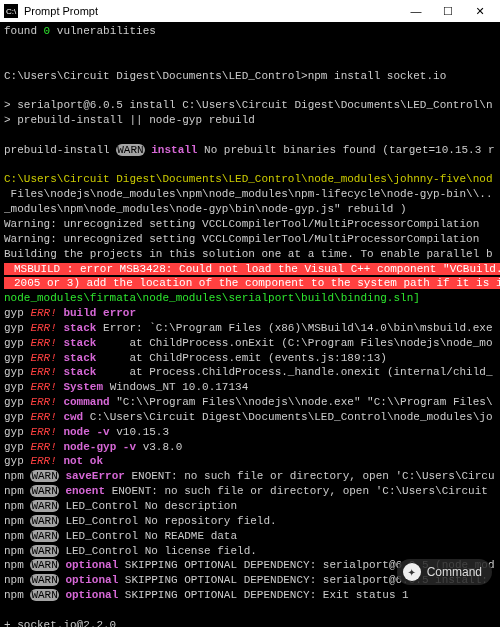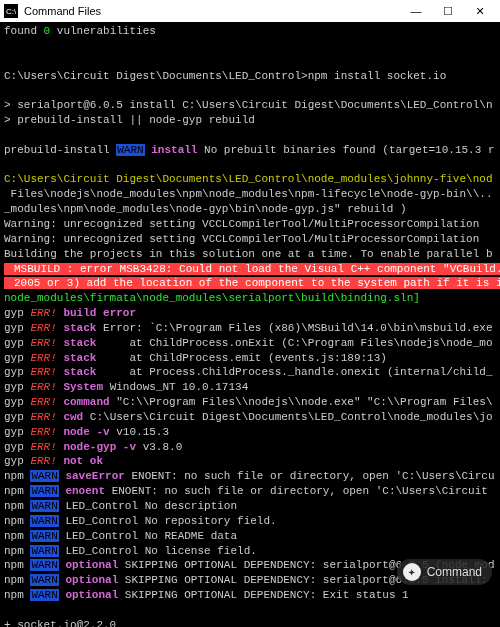--- a/index.html
+++ b/index.html
@@ -45,21 +45,21 @@
     padding: 2px 4px;
     line-height: 1.35;
     white-space: pre;
     overflow: hidden;
   }
   .line { white-space: pre; }
   .g { color: #2ee62e; }
   .r { color: #ff4040; font-style: italic; }
   .y { color: #cccc00; text-align: center; }
   .m { color: #d668d6; font-weight: bold; }
-  .hl-y { background: #1d4ed8; color: #000; padding: 0 1px; }
+  .hl-y { background: #a3a3a3; color: #000; padding: 0 1px; border-radius: 6px; }
   .hl-r { background: #ff4040; color: #fff; padding: 0 10px; }
   .watermark {
     position: absolute;
     right: 8px;
     bottom: 42px;
     background: rgba(40,40,40,0.85);
     color: #ddd;
     padding: 4px 10px 4px 6px;
     border-radius: 14px;
     display: flex;
@@ -75,21 +75,21 @@
     display: flex; align-items: center; justify-content: center;
     color: #333;
     font-size: 10px;
   }
 </style>
 </head>
 <body>
 
 <div class="titlebar">
   <div class="titlebar-icon">C:\</div>
-  <div class="titlebar-title">Command Files</div>
+  <div class="titlebar-title">Prompt Prompt</div>
   <div class="win-controls">
     <div class="win-btn">—</div>
     <div class="win-btn">☐</div>
     <div class="win-btn">✕</div>
   </div>
 </div>
 
 <div class="terminal" id="terminal"><div class="line"><span>found </span><span class="g">0</span><span> vulnerabilities</span></div><div class="line">&nbsp;</div><div class="line">&nbsp;</div><div class="line"><span>C:\Users\Circuit Digest\Documents\LED_Control&gt;npm install socket.io</span></div><div class="line">&nbsp;</div><div class="line"><span>&gt; serialport@6.0.5 install C:\Users\Circuit Digest\Documents\LED_Control\n</span></div><div class="line"><span>&gt; prebuild-install || node-gyp rebuild</span></div><div class="line">&nbsp;</div><div class="line"><span>prebuild-install </span><span class="hl-y">WARN</span><span> </span><span class="m">install</span><span> No prebuilt binaries found (target=10.15.3 r</span></div><div class="line">&nbsp;</div><div class="line"><span class="y">C:\Users\Circuit Digest\Documents\LED_Control\node_modules\johnny-five\nod</span></div><div class="line"><span> Files\nodejs\node_modules\npm\node_modules\npm-lifecycle\node-gyp-bin\\..</span></div><div class="line"><span>_modules\npm\node_modules\node-gyp\bin\node-gyp.js" rebuild )</span></div><div class="line"><span>Warning: unrecognized setting VCCLCompilerTool/MultiProcessorCompilation</span></div><div class="line"><span>Warning: unrecognized setting VCCLCompilerTool/MultiProcessorCompilation</span></div><div class="line"><span>Building the projects in this solution one at a time. To enable parallel b</span></div><div class="line"><span class="hl-r">MSBUILD : error MSB3428: Could not load the Visual C++ component "VCBuild.</span></div><div class="line"><span class="hl-r">2005 or 3) add the location of the component to the system path if it is i</span></div><div class="line"><span class="g">node_modules\firmata\node_modules\serialport\build\binding.sln]</span></div><div class="line"><span>gyp </span><span class="r">ERR!</span><span> </span><span class="m">build error</span></div><div class="line"><span>gyp </span><span class="r">ERR!</span><span> </span><span class="m">stack</span><span> Error: `C:\Program Files (x86)\MSBuild\14.0\bin\msbuild.exe</span></div><div class="line"><span>gyp </span><span class="r">ERR!</span><span> </span><span class="m">stack</span><span>     at ChildProcess.onExit (C:\Program Files\nodejs\node_mo</span></div><div class="line"><span>gyp </span><span class="r">ERR!</span><span> </span><span class="m">stack</span><span>     at ChildProcess.emit (events.js:189:13)</span></div><div class="line"><span>gyp </span><span class="r">ERR!</span><span> </span><span class="m">stack</span><span>     at Process.ChildProcess._handle.onexit (internal/child_</span></div><div class="line"><span>gyp </span><span class="r">ERR!</span><span> </span><span class="m">System</span><span> Windows_NT 10.0.17134</span></div><div class="line"><span>gyp </span><span class="r">ERR!</span><span> </span><span class="m">command</span><span> "C:\\Program Files\\nodejs\\node.exe" "C:\\Program Files\</span></div><div class="line"><span>gyp </span><span class="r">ERR!</span><span> </span><span class="m">cwd</span><span> C:\Users\Circuit Digest\Documents\LED_Control\node_modules\jo</span></div><div class="line"><span>gyp </span><span class="r">ERR!</span><span> </span><span class="m">node -v</span><span> v10.15.3</span></div><div class="line"><span>gyp </span><span class="r">ERR!</span><span> </span><span class="m">node-gyp -v</span><span> v3.8.0</span></div><div class="line"><span>gyp </span><span class="r">ERR!</span><span> </span><span class="m">not ok</span></div><div class="line"><span>npm </span><span class="hl-y">WARN</span><span> </span><span class="m">saveError</span><span> ENOENT: no such file or directory, open 'C:\Users\Circu</span></div><div class="line"><span>npm </span><span class="hl-y">WARN</span><span> </span><span class="m">enoent</span><span> ENOENT: no such file or directory, open 'C:\Users\Circuit </span></div><div class="line"><span>npm </span><span class="hl-y">WARN</span><span> LED_Control No description</span></div><div class="line"><span>npm </span><span class="hl-y">WARN</span><span> LED_Control No repository field.</span></div><div class="line"><span>npm </span><span class="hl-y">WARN</span><span> LED_Control No README data</span></div><div class="line"><span>npm </span><span class="hl-y">WARN</span><span> LED_Control No license field.</span></div><div class="line"><span>npm </span><span class="hl-y">WARN</span><span> </span><span class="m">optional</span><span> SKIPPING OPTIONAL DEPENDENCY: serialport@6.0.5 (node_mod</span></div><div class="line"><span>npm </span><span class="hl-y">WARN</span><span> </span><span class="m">optional</span><span> SKIPPING OPTIONAL DEPENDENCY: serialport@6.0.5 install:</span></div><div class="line"><span>npm </span><span class="hl-y">WARN</span><span> </span><span class="m">optional</span><span> SKIPPING OPTIONAL DEPENDENCY: Exit status 1</span></div><div class="line">&nbsp;</div><div class="line"><span>+ socket.io@2.2.0</span></div></div>
 
 <div class="watermark">

